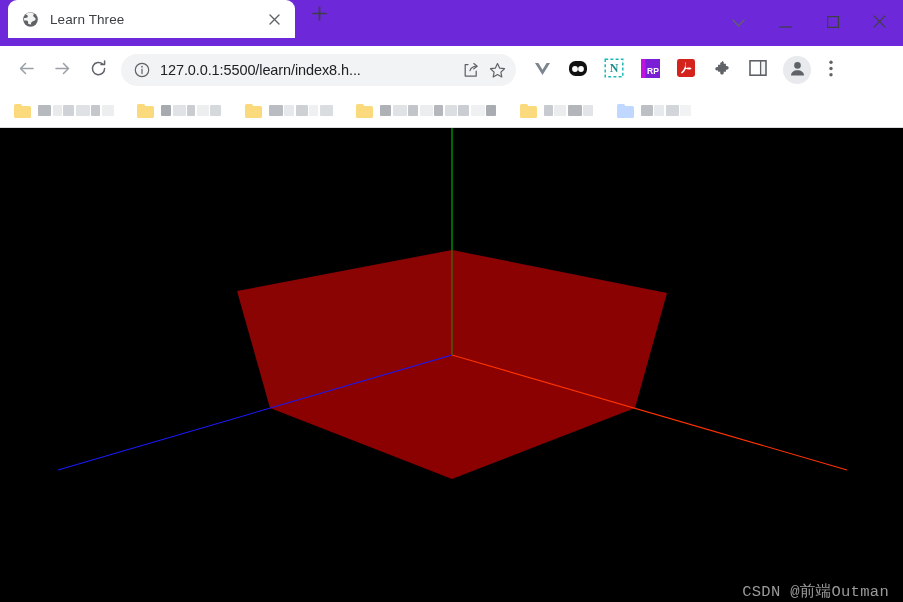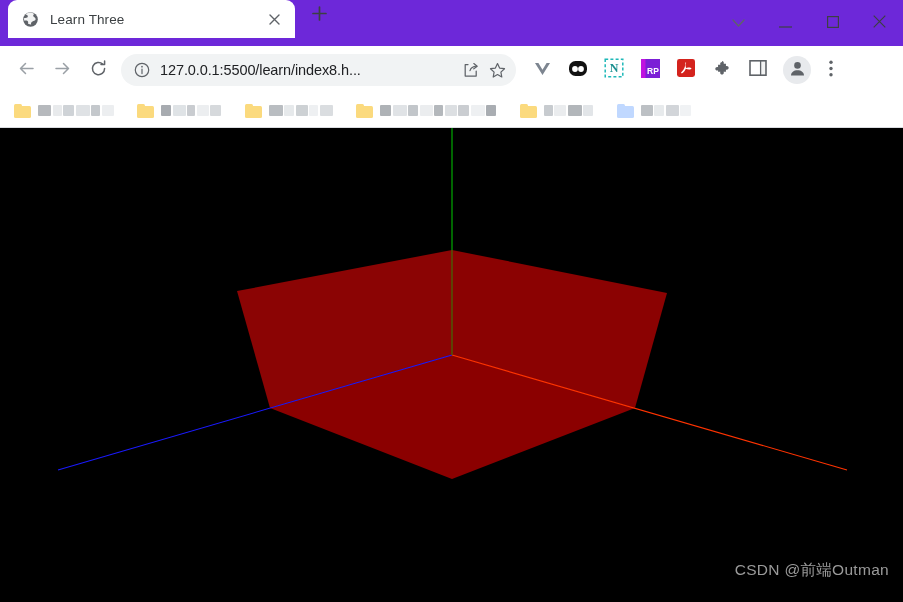--- a/index.html
+++ b/index.html
@@ -93,22 +93,22 @@
   }
   .bm-label { display:flex; align-items:center; height:13px; }
   .blurpx { height:11px; margin-right:1.5px; border-radius:1px; }
 
   
   .viewport {
     flex:1; background:#000000; position:relative; overflow:hidden;
   }
   .viewport svg { position:absolute; left:0; top:0; }
   .watermark {
-    position:absolute; right:14px; bottom:21px; color:#9a9a9a;
-    font-size:15.5px; letter-spacing:.3px; font-family:Liberation Sans, sans-serif;
+    position:absolute; right:14px; bottom:0; color:#9a9a9a;
+    font-size:15.5px; letter-spacing:.3px; font-family:Liberation Mono, monospace;
     text-shadow:0 0 1px rgba(0,0,0,.7);
   }
 </style>
 </head>
 <body>
 
 <div class="browser">
 
   <div class="tabstrip">
 

